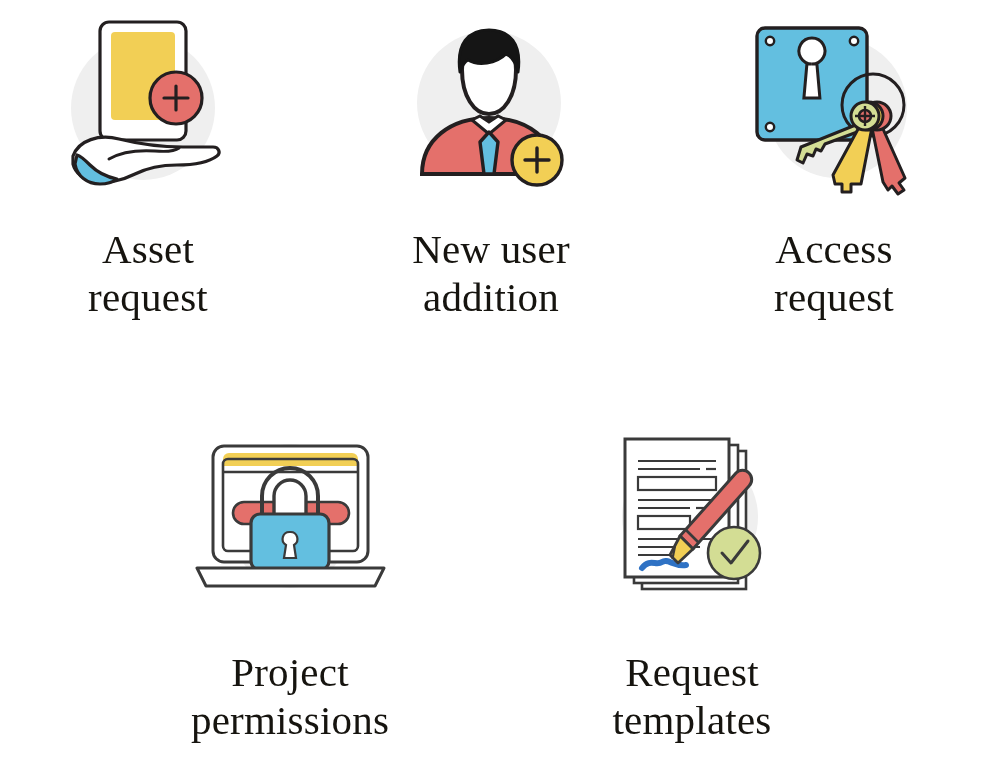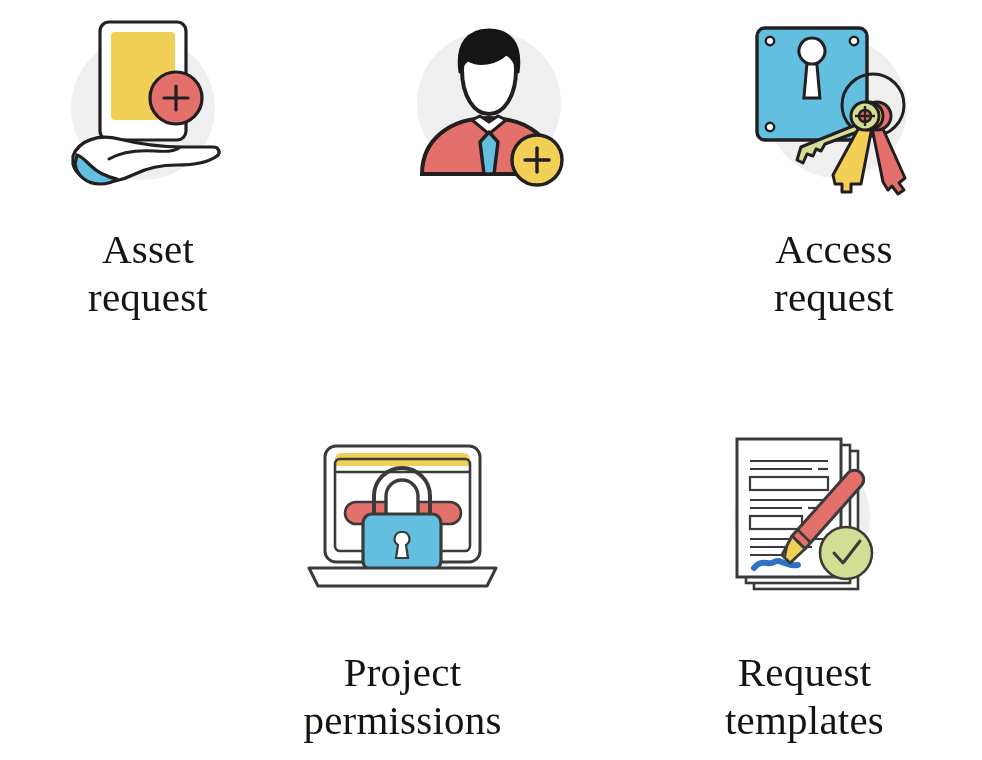--- a/index.html
+++ b/index.html
@@ -15,21 +15,21 @@
     width:982px;height:760px;
     box-sizing:border-box;
   }
   .row{
     display:flex;
     width:982px;
     gap:47px;
   }
   .row-1{height:380px;}
   .row-2{height:380px;}
-  .row-2{justify-content:flex-end;}
+  .row-2{justify-content:center;}
   .cell{
     width:327px;
     display:flex;
     flex-direction:column;
     align-items:center;
   }
   .row-2 .cell{width:355px;}
   .art{
     height:215px;
     display:flex;
@@ -89,20 +89,22 @@
           <path d="M103 124 L112 134 L108 166 L98 166 L94 134 Z" fill="#63bfe0" stroke="#231f20" stroke-width="3.4" stroke-linejoin="round"></path>
 
           <path d="M76 62 C76 40 86 26 103 26 C120 26 130 40 130 62 C130 88 118 106 103 106 C88 106 76 88 76 62 Z" fill="#ffffff" stroke="#231f20" stroke-width="4"></path>
 
           <path d="M74 64 C70 36 82 22 103 22 C124 22 136 36 132 64 C130 56 126 48 120 46 C110 56 92 58 82 52 C78 54 76 58 74 64 Z" fill="#151515" stroke="#151515" stroke-width="3" stroke-linejoin="round"></path>
 
           <circle cx="151" cy="152" r="25" fill="#f2cf55" stroke="#231f20" stroke-width="3.4"></circle>
           <path d="M151 140 L151 164 M139 152 L163 152" stroke="#231f20" stroke-width="3.4" stroke-linecap="round"></path>
         </svg>
       </div>
+      <div class="label">New user
+addition</div>
     </div>
 
     <div class="cell">
       <div class="art">
         <svg width="210" height="200" viewBox="0 0 210 200">
           <circle cx="108" cy="100" r="70" fill="#efefef"></circle>
 
           <rect x="28" y="20" width="110" height="112" rx="8" ry="8" fill="#63bfe0" stroke="#231f20" stroke-width="3.4"></rect>
           <circle cx="41" cy="33" r="4.2" fill="#ffffff" stroke="#231f20" stroke-width="2.4"></circle>
           <circle cx="125" cy="33" r="4.2" fill="#ffffff" stroke="#231f20" stroke-width="2.4"></circle>

